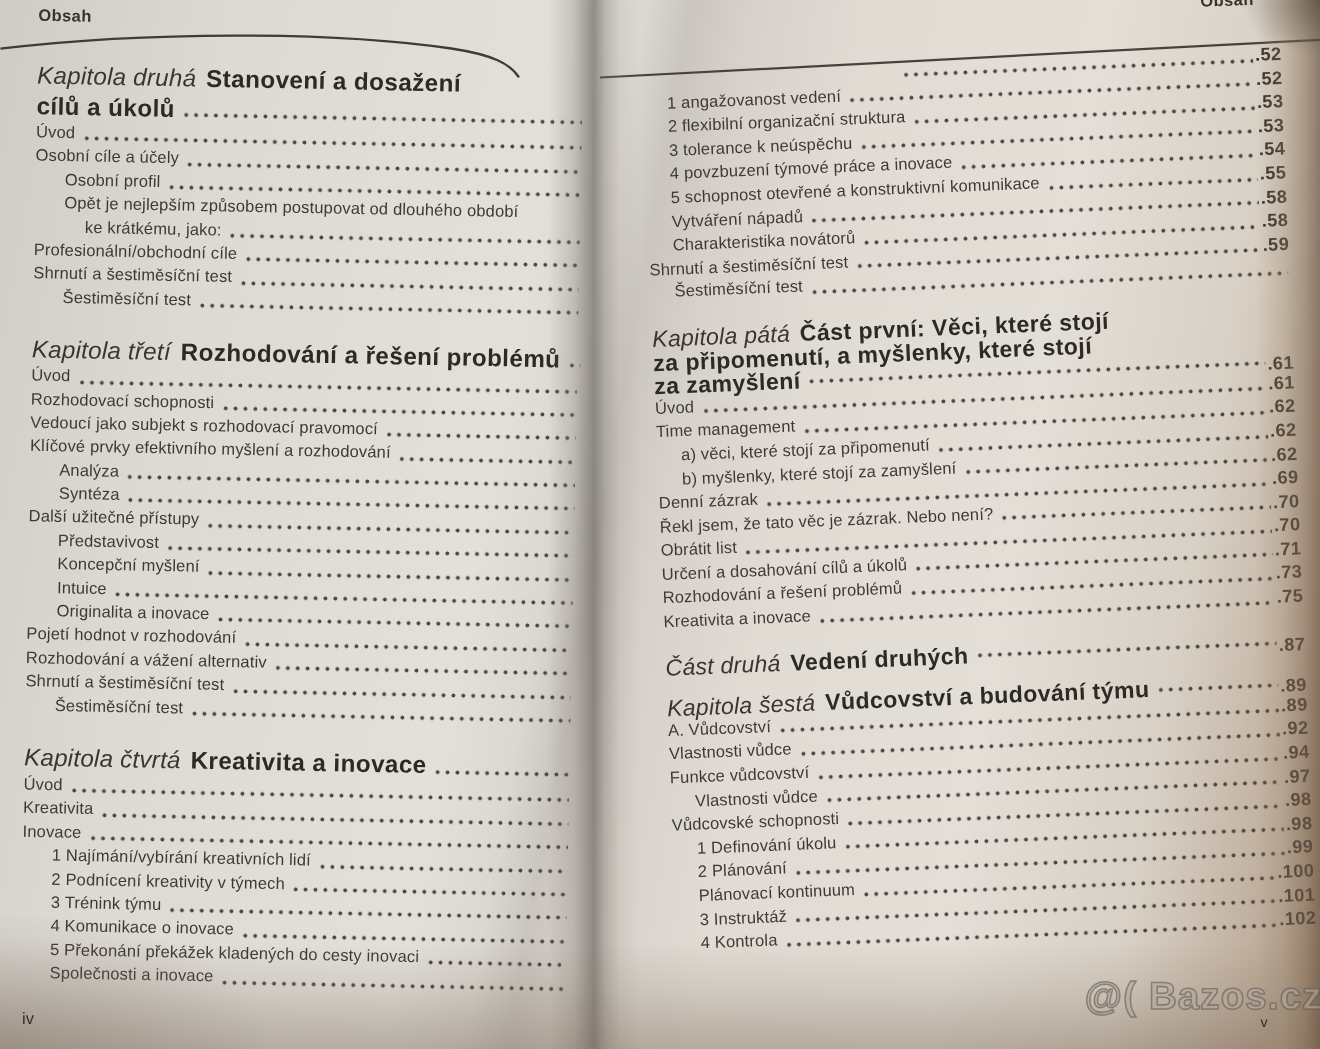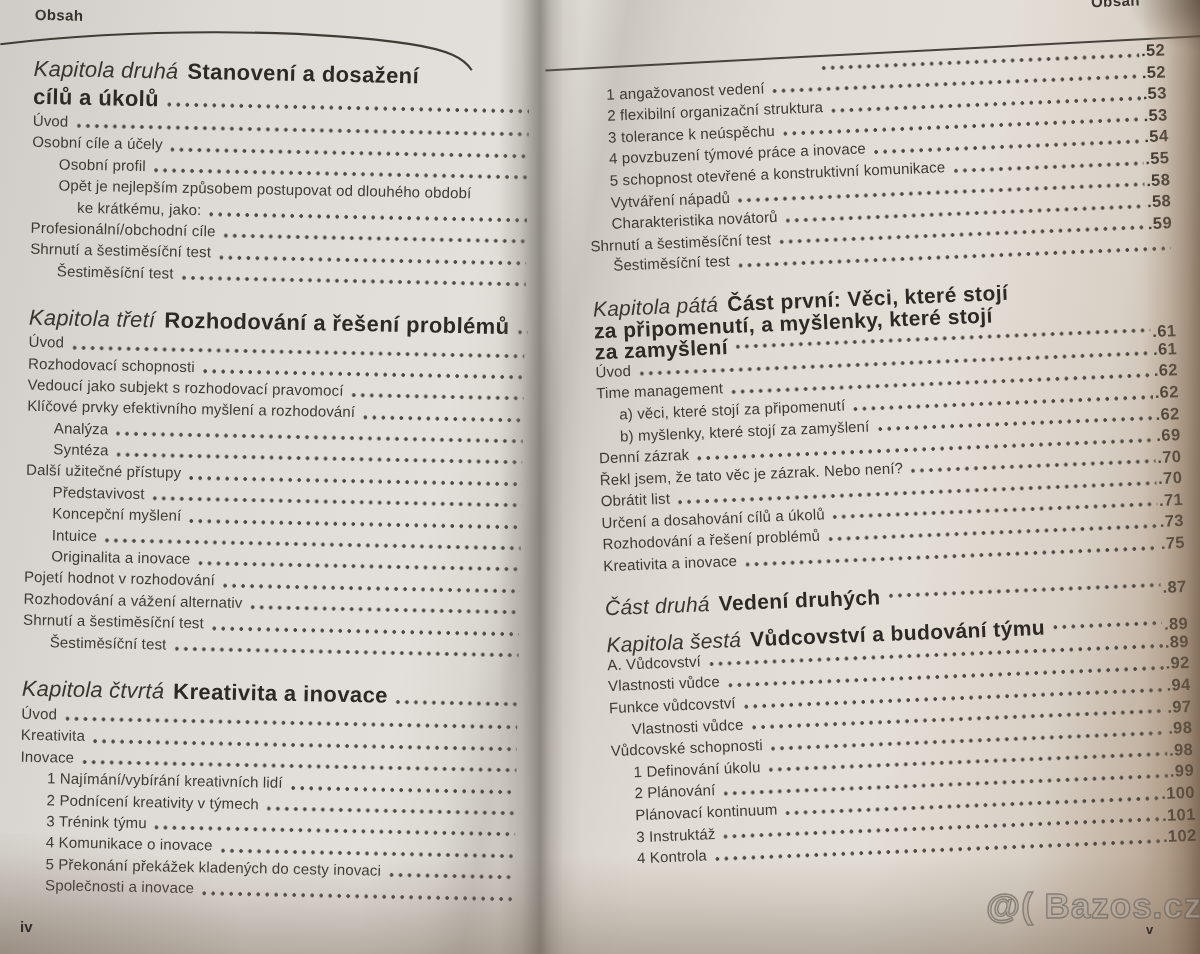--- a/index.html
+++ b/index.html
@@ -36,21 +36,21 @@
   .ind1{padding-left:27px;}
   .ind2{padding-left:46px;}
   .right-toc .ind1{padding-left:22px;}
   .dots{flex:1 1 auto;min-width:10px;align-self:flex-end;height:10px;margin:0 2px 3px 8px;
     background-image:radial-gradient(circle at 2.2px 5px,#4d4741 1.5px,rgba(0,0,0,0) 2.1px);
     background-size:9px 10px;background-repeat:repeat-x;}
   .heading-row .dots{margin-bottom:5px;}
   .cont .dots{margin-left:238px;}
   .pg{font-weight:600;font-size:16.5px;color:#36312b;letter-spacing:.4px;white-space:nowrap;}
   
-  .folio{position:absolute;font-weight:700;color:#332e29;z-index:8;}
+  .folio{position:absolute;font-weight:400;color:#332e29;z-index:8;}
   .folio-left{left:20px;top:918px;font-size:15px;}
   .folio-right{left:1146px;top:922px;font-size:13px;}
   .watermark{position:absolute;left:986px;top:886px;z-index:9;font-size:35px;font-weight:700;
     letter-spacing:1px;white-space:nowrap;color:rgba(228,222,213,.35);
     -webkit-text-stroke:1.4px rgba(99,92,83,.6);text-shadow:0 0 1px rgba(99,92,83,.35);}
   
   .gutter{position:absolute;top:0;bottom:0;left:498px;width:84px;z-index:5;pointer-events:none;
     background:linear-gradient(to right,rgba(140,134,126,0) 0%,rgba(128,122,114,.30) 28%,rgba(88,83,77,.58) 50%,rgba(110,104,96,.34) 62%,rgba(150,142,131,.14) 78%,rgba(0,0,0,0) 100%);}
   .fore-edge{position:absolute;top:0;bottom:0;right:0;width:58px;z-index:6;pointer-events:none;
     background:linear-gradient(to right,rgba(170,148,124,0),rgba(160,138,114,.30) 42%,rgba(132,109,86,.52) 76%,rgba(104,84,64,.66) 100%);}

